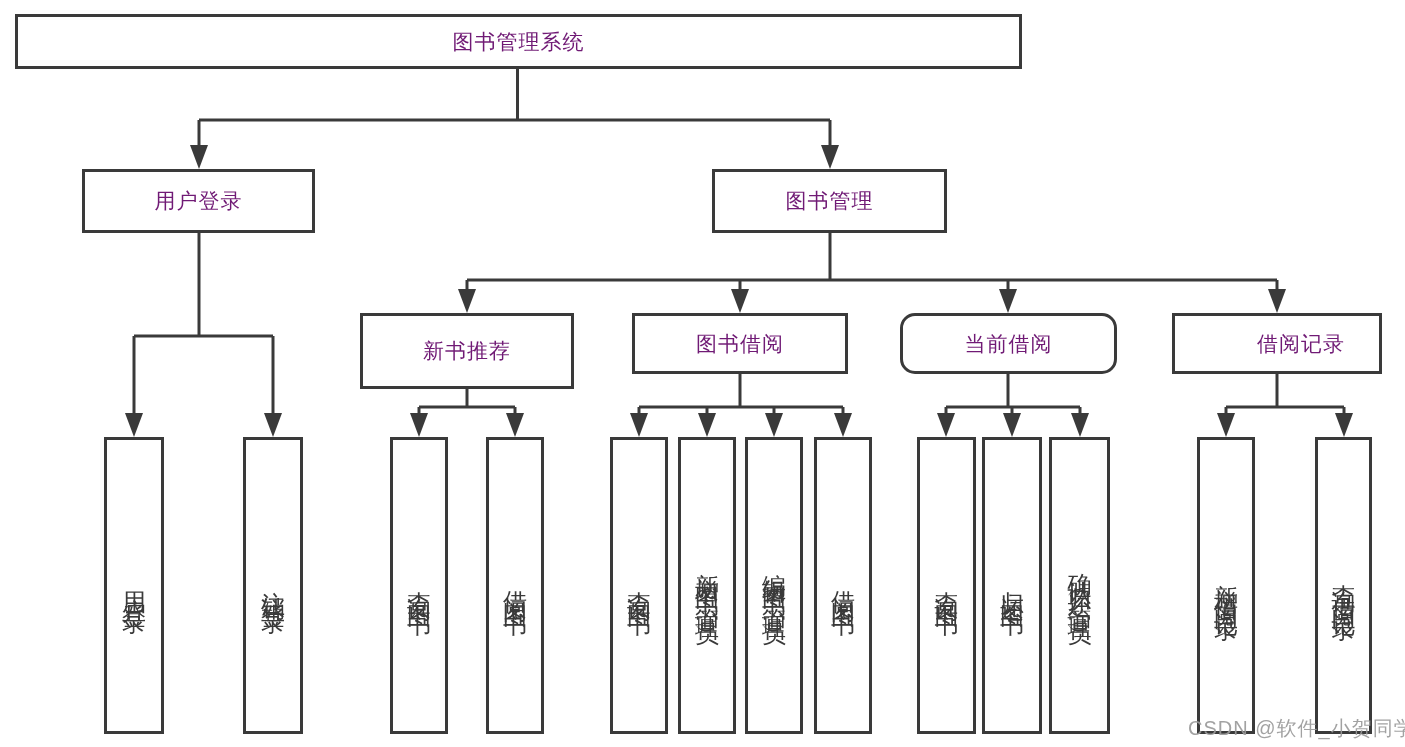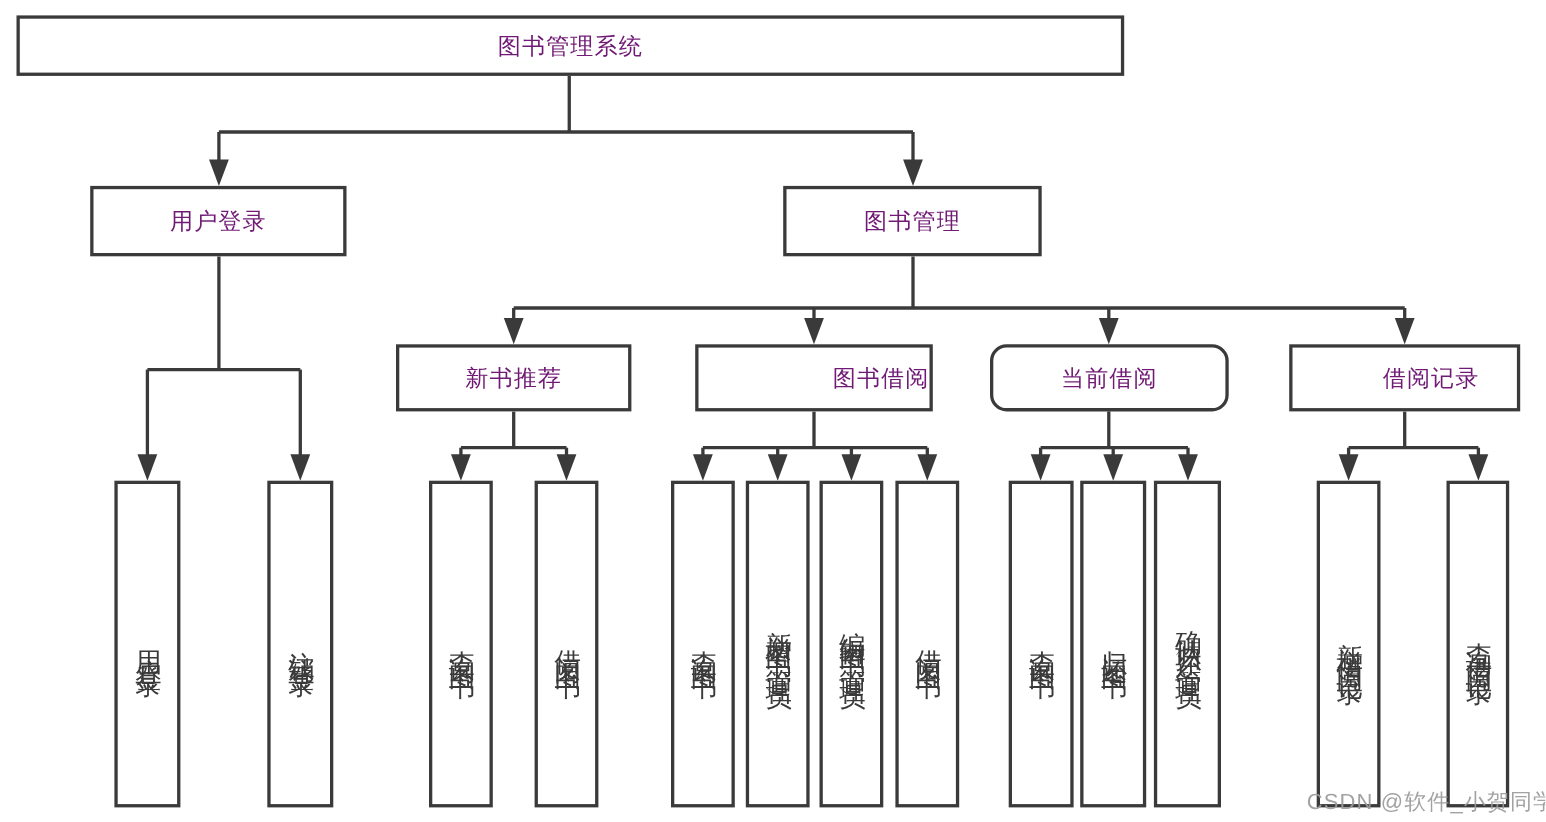--- a/index.html
+++ b/index.html
@@ -45,22 +45,22 @@
     color:#9b9b9b;
     letter-spacing:1px;
     white-space:nowrap;
     z-index:6;
     opacity:.92;
   }
   
   .b-root{left:15px;top:14px;width:1007px;height:55px;}
   .b-l2a{left:82px;top:169px;width:233px;height:64px;}
   .b-l2b{left:712px;top:169px;width:235px;height:64px;}
-  .b-l3a{left:360px;top:313px;width:214px;height:61px;}
-  .b-l3b{left:632px;top:313px;width:216px;height:61px;justify-content:flex-end;}
+  .b-l3a{left:360px;top:313px;width:214px;height:76px;}
+  .b-l3b{left:632px;top:313px;width:216px;height:61px;}
   .b-l3c{left:900px;top:313px;width:217px;height:61px;border-radius:15px;}
   .b-l3d{left:1172px;top:313px;width:210px;height:61px;padding-left:48px;}
   .leaf{top:437px;height:297px;}
   .b-a1{left:104px;width:60px;}
   .b-a2{left:243px;width:60px;}
   .b-b1{left:390px;width:58px;}
   .b-b2{left:486px;width:58px;}
   .b-c1{left:610px;width:58px;}
   .b-c2{left:678px;width:58px;}
   .b-c3{left:745px;width:58px;}

